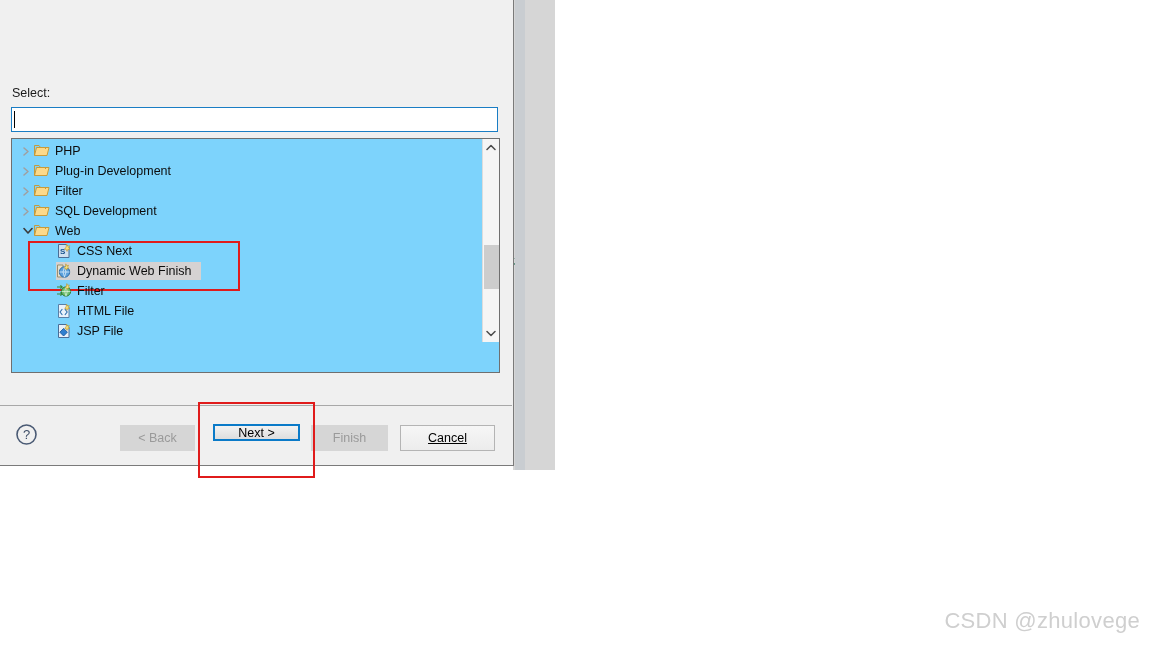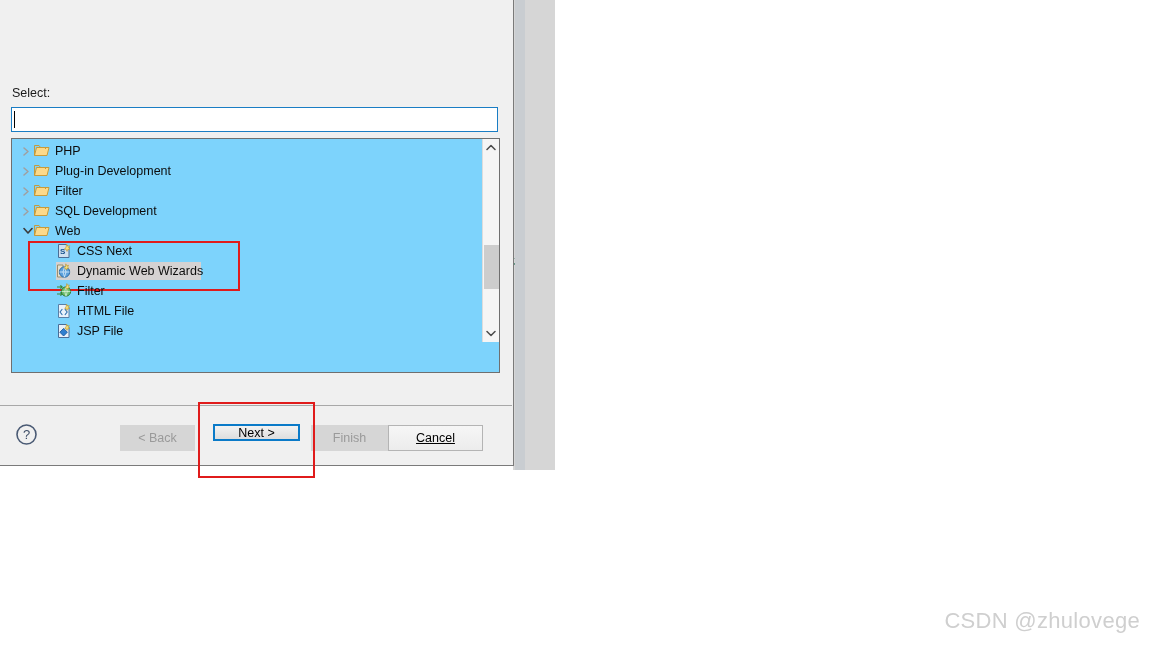--- a/index.html
+++ b/index.html
@@ -241,21 +241,21 @@
     color: #9a9a9a;
     background: #d6d6d6;
     border: 1px solid #d6d6d6;
   }
   .btn-back   { left: 120px; width: 75px; }
   .btn-next   { left: 213px; width: 87px; height: 17px; top: 424px;
                 border: 2px solid #0a7ac8;
                 background: linear-gradient(#f2f2f2, #dedede);
                 position: absolute; top: 18px; }
   .btn-finish { left: 311px; width: 77px; }
-  .btn-cancel { left: 388px; width: 95px; background: linear-gradient(#f6f6f6,#ececec); border:1px solid #b4b4b4;text-decoration:underline;}
+  .btn-cancel { left: 400px; width: 95px; background: linear-gradient(#f6f6f6,#ececec); border:1px solid #b4b4b4;text-decoration:underline;}
 
   
   .annot {
     position: absolute;
     border: 2px solid #e01b1b;
     box-sizing: border-box;
     pointer-events: none;
   }
   .annot-tree { left: 28px; top: 241px; width: 212px; height: 50px; }
   .annot-next { left: 198px; top: 402px; width: 117px; height: 76px; }
@@ -381,21 +381,21 @@
           <div class="tree-row child">
             <span class="sel-bg" style="width:145px;"></span>
             <span class="ico">
               <svg width="16" height="16" viewBox="0 0 16 16">
                 <path d="M1.5 2 L7 2 L7 14 L1.5 14 Z" fill="#e6e0cf" stroke="#9a8f6e" stroke-width="1"></path>
                 <circle cx="8.5" cy="9" r="5.2" fill="#5aa0dc" stroke="#2d6ca8" stroke-width="1"></circle>
                 <path d="M3.4 9 h10.2 M8.5 3.9 q3 5.1 0 10.2 M8.5 3.9 q-3 5.1 0 10.2" fill="none" stroke="#d8ecfb" stroke-width="0.8"></path>
                 <path d="M9.8 0.8 L10.7 2.6 L12.6 2.3 L11.6 4 L12.8 5.2 L11 5.4 L10.3 7.1 L9.6 5.4 L8.1 5 L9.4 3.9 Z" fill="#f6e27a" stroke="#b8912c" stroke-width="0.6"></path>
               </svg>
             </span>
-            <span class="lbl">Dynamic Web Wizards</span>
+            <span class="lbl">Dynamic Web Finish</span>
           </div>
 
           <div class="tree-row child">
             <span class="ico">
               <svg width="16" height="16" viewBox="0 0 16 16">
                 <path d="M1 4 L6 4 M4.4 2.4 L6.2 4 L4.4 5.6" fill="none" stroke="#3b8b3b" stroke-width="1.2"></path>
                 <path d="M1 11 L6 11 M4.4 9.4 L6.2 11 L4.4 12.6" fill="none" stroke="#3b8b3b" stroke-width="1.2"></path>
                 <circle cx="10" cy="8.5" r="4.6" fill="#6fbf6f" stroke="#2f7a2f" stroke-width="1"></circle>
                 <path d="M5.6 8.5 h8.8 M10 3.9 q2.6 4.6 0 9.2 M10 3.9 q-2.6 4.6 0 9.2" fill="none" stroke="#e3f5e3" stroke-width="0.7"></path>
                 <path d="M10.8 0.6 L11.6 2.3 L13.4 2 L12.5 3.7 L13.6 4.8 L11.8 5 L11.2 6.6 L10.5 5 L9 4.6 L10.3 3.6 Z" fill="#f6e27a" stroke="#b8912c" stroke-width="0.6"></path>

